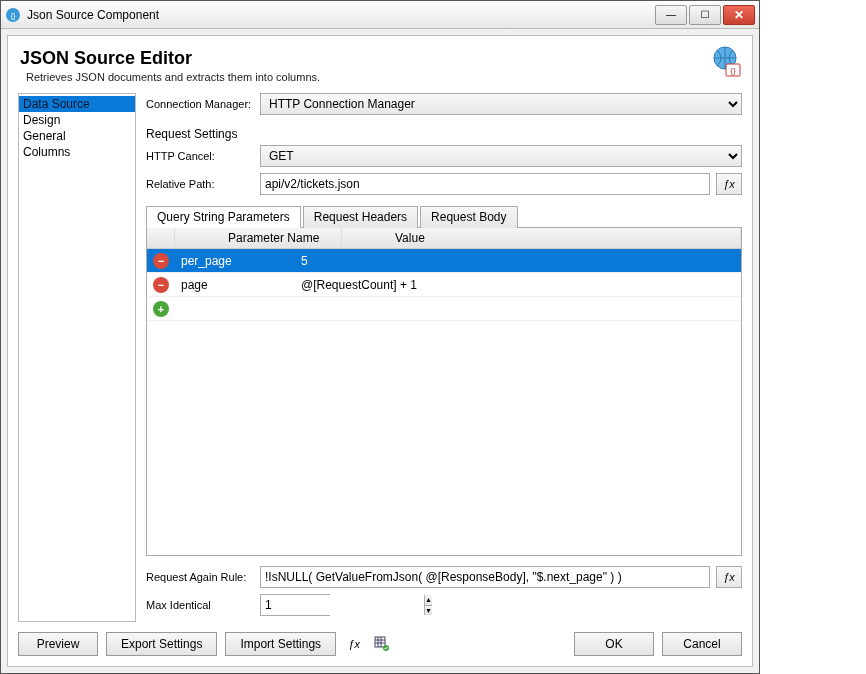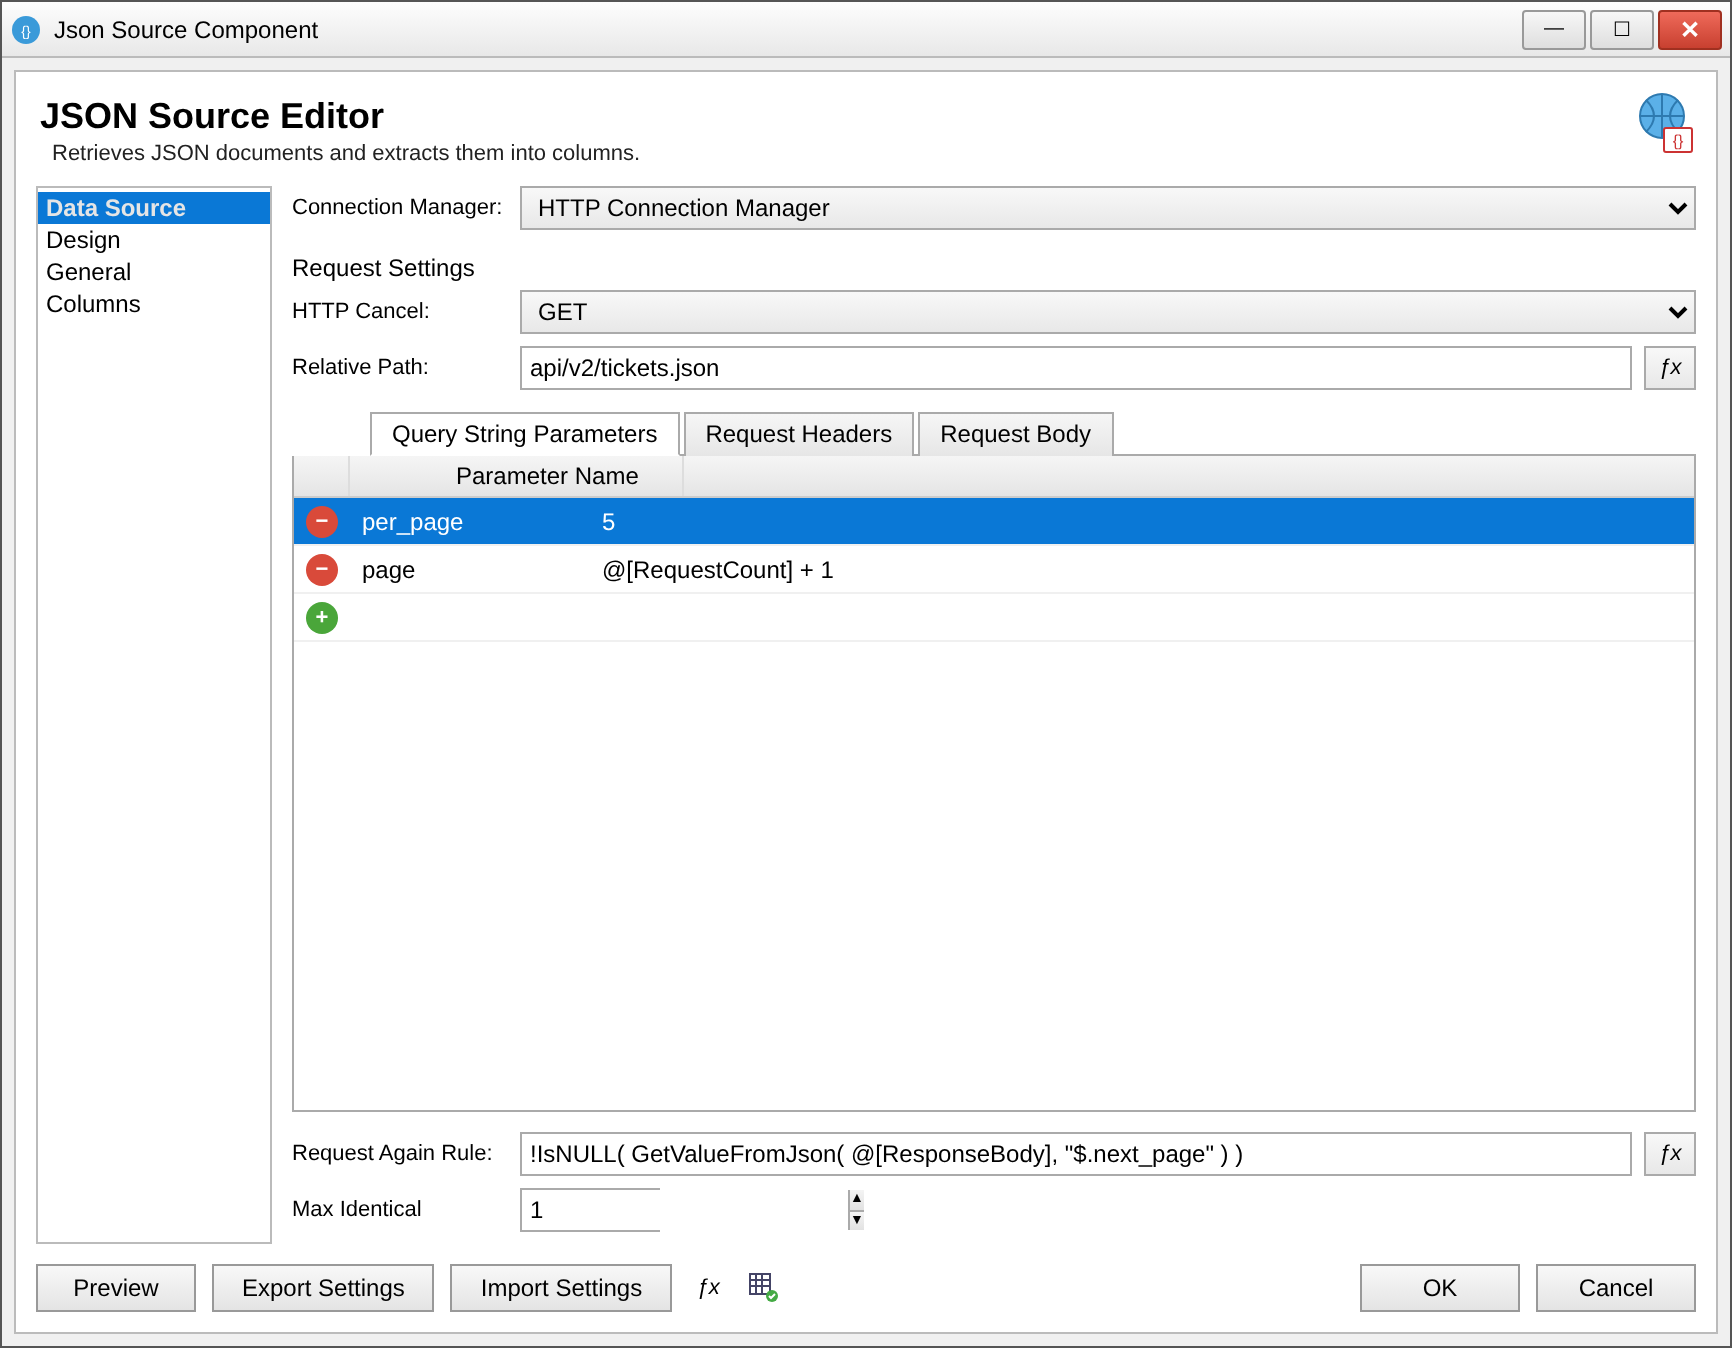--- a/index.html
+++ b/index.html
@@ -4,21 +4,21 @@
 <style>
   * { box-sizing: border-box; }
   body {
     margin: 0;
     font-family: "Segoe UI", Tahoma, sans-serif;
     font-size: 12px;
     background: #fff;
     color: #000;
   }
   .window {
-    width: 866px;
+    width: 760px;
     height: 674px;
     border: 1px solid #555;
     display: flex;
     flex-direction: column;
     background: #f0f0f0;
   }
   .titlebar {
     height: 28px;
     background: linear-gradient(#fdfdfd, #e8e8e8);
     border-bottom: 1px solid #bbb;
@@ -69,22 +69,21 @@
     background: #fff;
     padding-top:2px;
   }
   .side-item {
     padding: 1px 4px;
     cursor: default;
     font-size:12px;
   }
   .side-item.selected {
     background: #0a78d6;
-    color: #e5e5e5;
-    font-weight: bold;
+    color: #0f172a;
   }
   .content { flex: 1; display: flex; flex-direction: column; min-width:0; }
   .group-label { font-size: 12px; margin: 0 0 4px 0; }
   .row { display: flex; align-items: center; margin-bottom: 6px; gap: 6px; }
   .label { width: 108px; font-size: 11px; }
   select, input[type=text] {
     font-family: inherit;
     font-size: 12px;
     height: 22px;
     border: 1px solid #aaa;
@@ -98,21 +97,20 @@
     border: 1px solid #aaa;
     background: linear-gradient(#f8f8f8,#e8e8e8);
     font-style: italic;
     font-size: 11px;
     display:flex;align-items:center;justify-content:center;
   }
   .tabs {
     display:flex;
     border-bottom: 1px solid #aaa;
     margin-top:4px;
-    margin-left:39px;
   }
   .tab {
     padding: 3px 10px;
     border: 1px solid #aaa;
     border-bottom: none;
     background: linear-gradient(#f6f6f6,#e6e6e6);
     font-size:12px;
     margin-right:2px;
     position:relative;
     top:1px;
@@ -258,20 +256,21 @@
 
         <div class="tabs">
           <div class="tab active">Query String Parameters</div>
           <div class="tab">Request Headers</div>
           <div class="tab">Request Body</div>
         </div>
         <div class="tab-body">
           <div class="grid-head">
             <div class="gh-cell col-icon"></div>
             <div class="gh-cell col-name">Parameter Name</div>
+            <div class="gh-cell col-value">Value</div>
           </div>
           <div class="grid-rows">
             <div class="grid-row selected">
               <div class="cell col-icon"><span class="icon-circle icon-remove">−</span></div>
               <div class="cell col-name">per_page</div>
               <div class="cell col-value">5</div>
             </div>
             <div class="grid-row">
               <div class="cell col-icon"><span class="icon-circle icon-remove">−</span></div>
               <div class="cell col-name">page</div>

